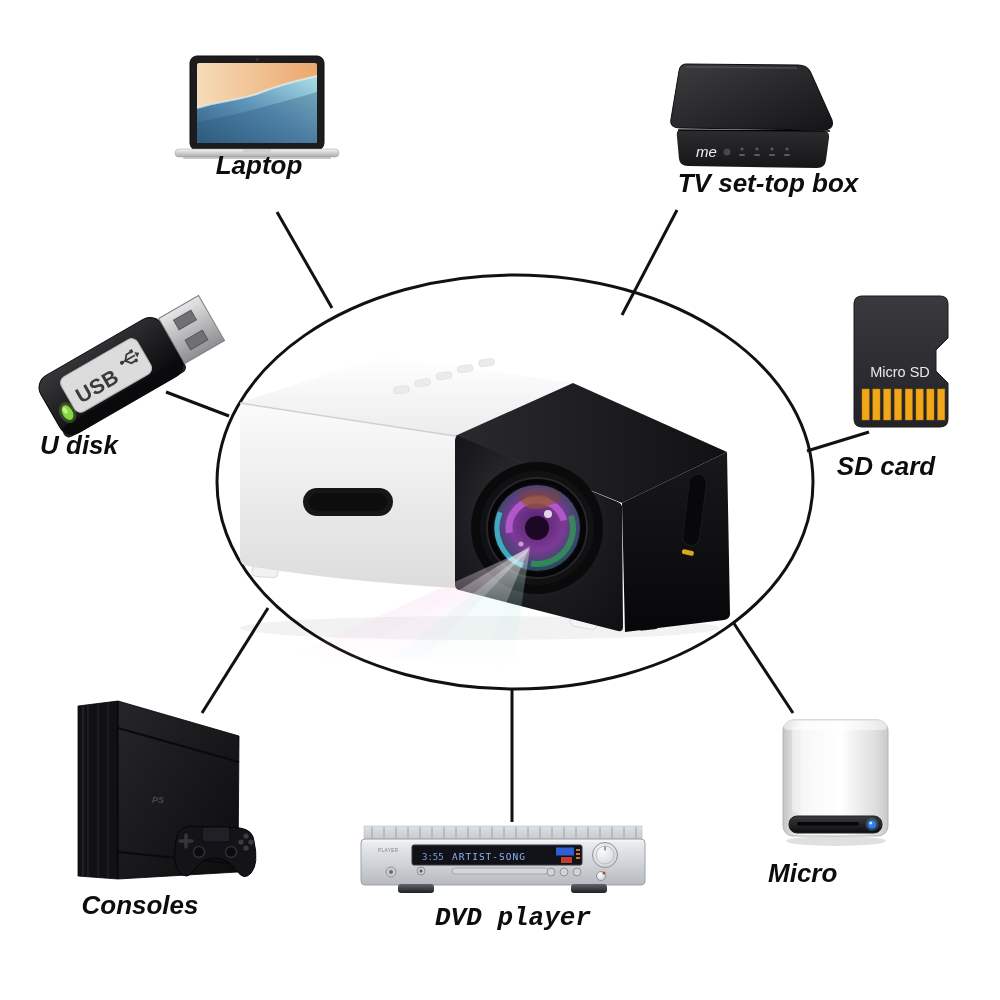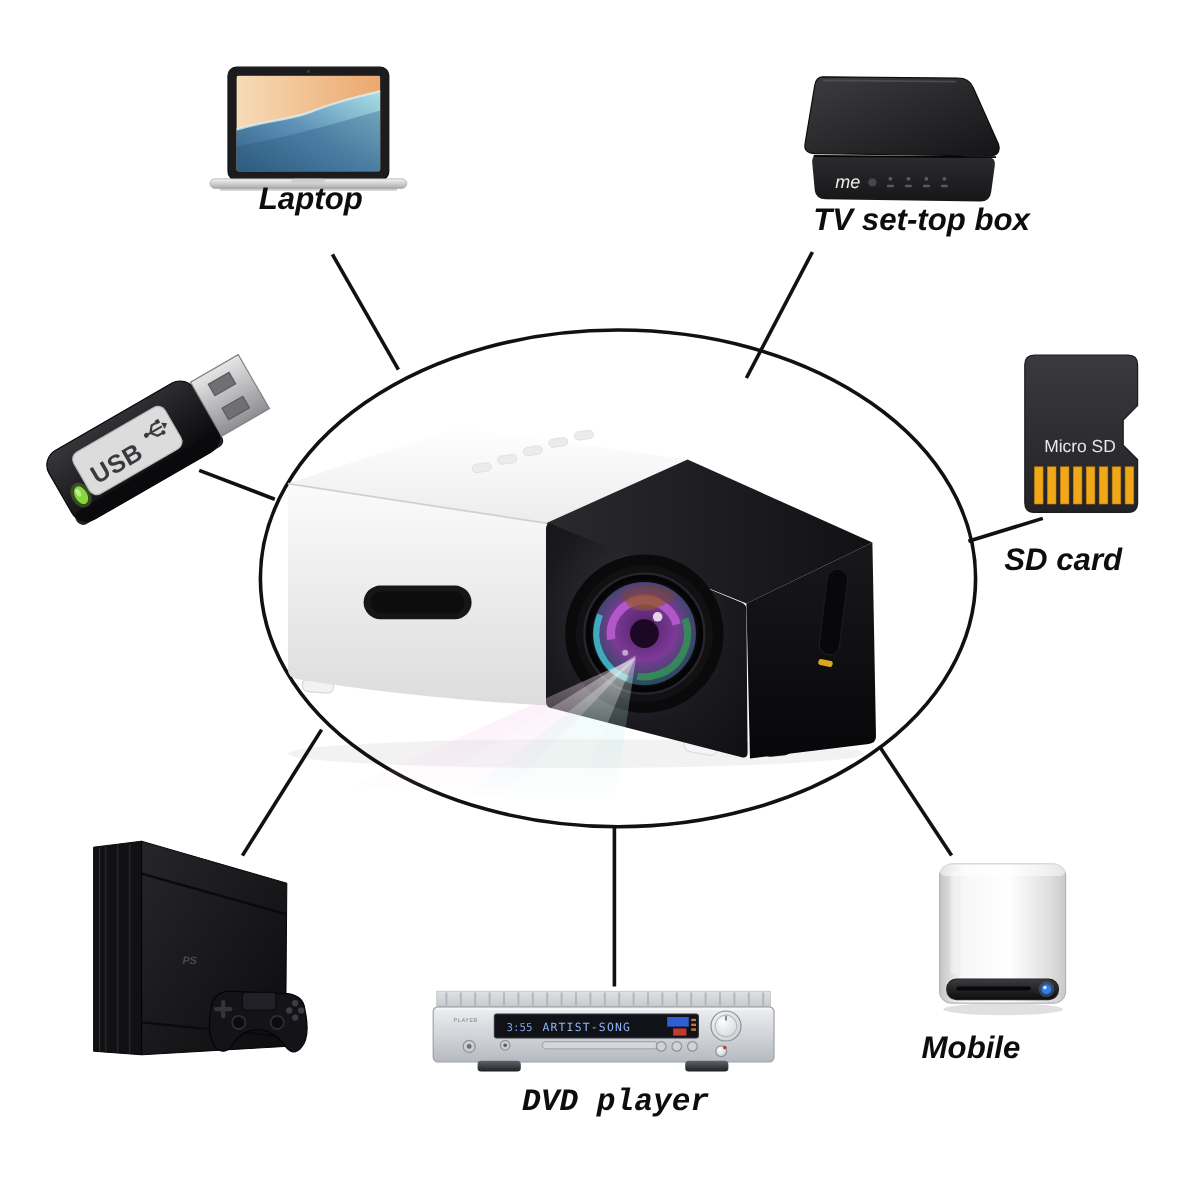--- a/index.html
+++ b/index.html
@@ -323,18 +323,20 @@
 
   <g>
     <path d="M530,548 L293,655 L420,664 Z" fill="url(#gBeamP)" opacity="0.55"></path>
     <path d="M530,548 L388,662 L512,670 Z" fill="url(#gBeamC)" opacity="0.5"></path>
     <path d="M530,546 L350,658 L480,666 Z" fill="url(#gBeamW)" opacity="0.5"></path>
   </g>
 </svg>
 
 <div class="device-label centered" style="left:259px;top:151px;">Laptop</div>
 <div class="device-label centered" style="left:768px;top:169px;">TV set-top box</div>
+<div class="device-label" style="left:40px;top:431px;">U disk</div>
 <div class="device-label centered" style="left:886px;top:452px;">SD card</div>
+<div class="device-label centered" style="left:140px;top:891px;">Consoles</div>
 <div class="device-label centered" style="left:513px;top:904px;font-family:Liberation Mono, monospace;">DVD player</div>
 <div class="device-label" style="left:768px;top:859px;">
-  <div>Mobile</div>
+  <div>Micro</div>
 </div>
 </div>
 
 </body></html>

